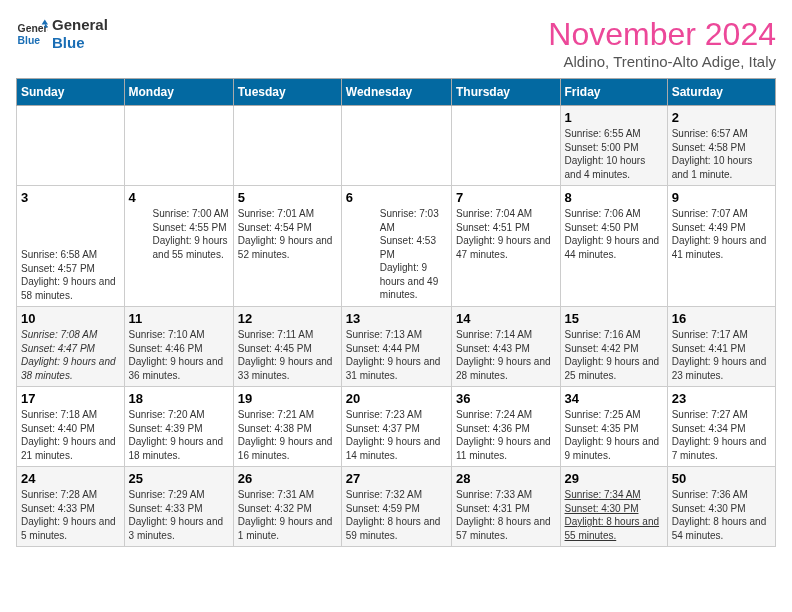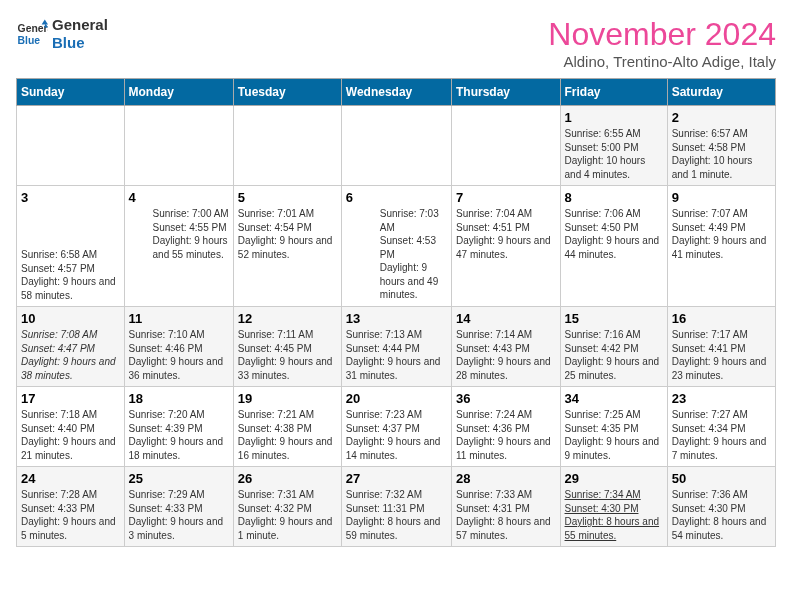--- a/index.html
+++ b/index.html
@@ -280,21 +280,21 @@
         </td>
         <td>
           <div class="day-number">26</div>
           <div class="day-info" style="white-space: pre-line;">Sunrise: 7:31 AM
 Sunset: 4:32 PM
 Daylight: 9 hours and 1 minute.</div>
         </td>
         <td>
           <div class="day-number">27</div>
           <div class="day-info" style="white-space: pre-line;">Sunrise: 7:32 AM
-Sunset: 11:31 PM
+Sunset: 4:59 PM
 Daylight: 8 hours and 59 minutes.</div>
         </td>
         <td>
           <div class="day-number">28</div>
           <div class="day-info" style="white-space: pre-line;">Sunrise: 7:33 AM
 Sunset: 4:31 PM
 Daylight: 8 hours and 57 minutes.</div>
         </td>
         <td>
           <div class="day-number">29</div>

